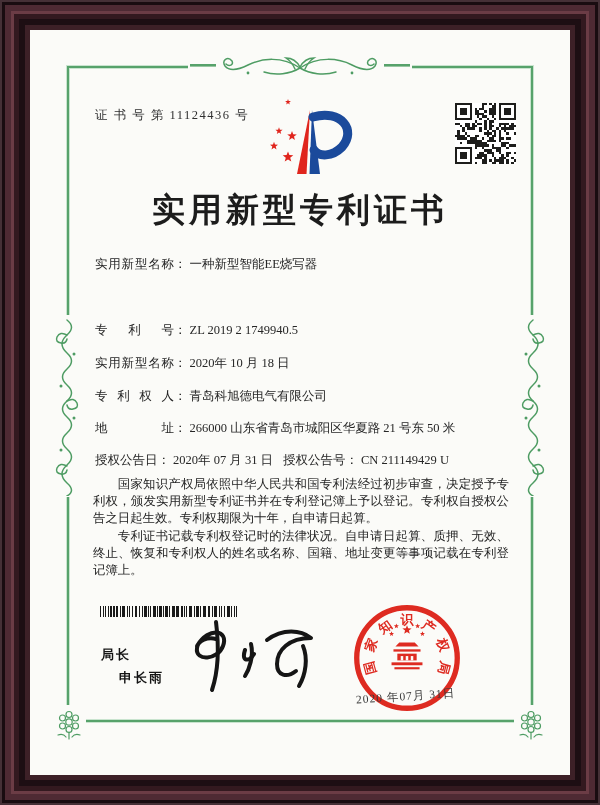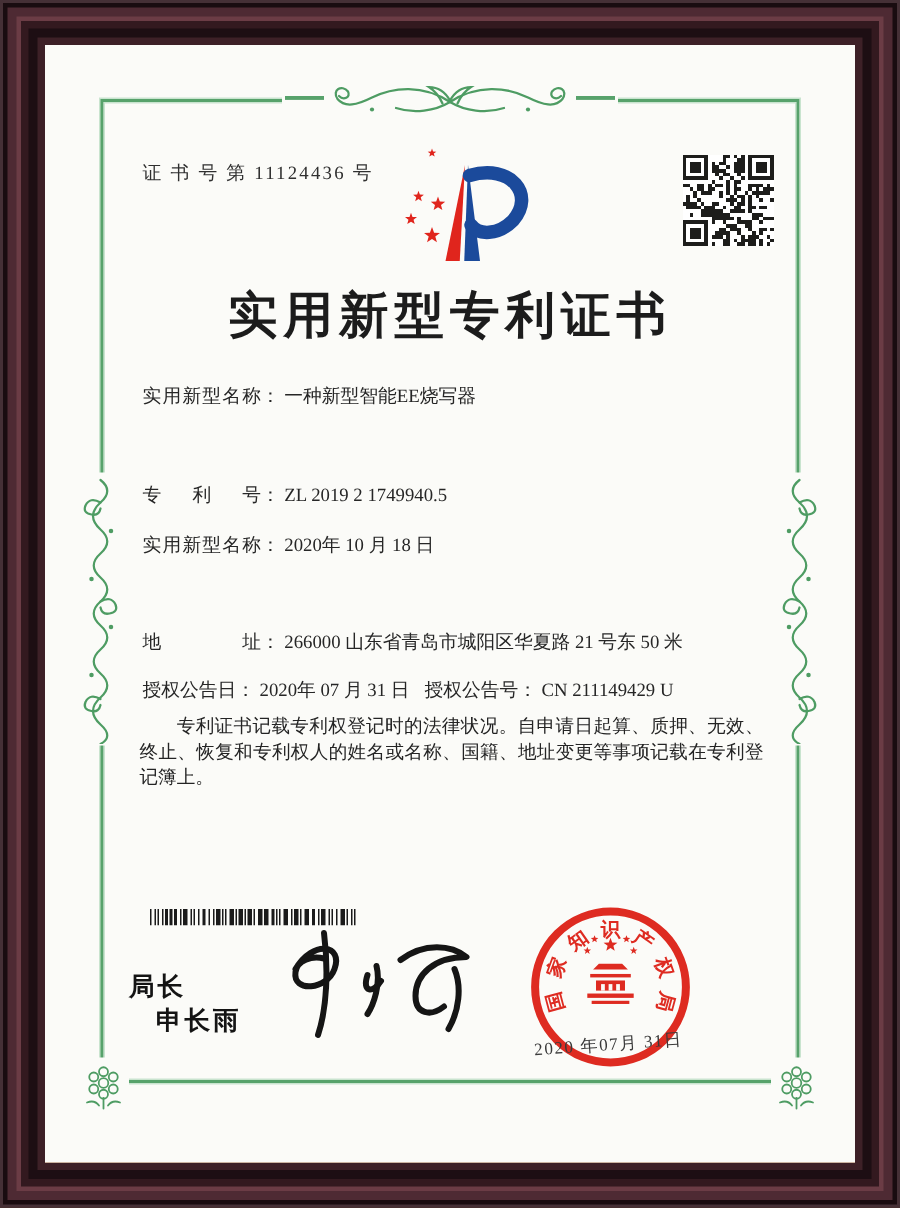--- a/index.html
+++ b/index.html
@@ -27,22 +27,22 @@
   .certno{left:95px;top:107px;font-size:12.5px;letter-spacing:1.5px;color:#2f2f2f;white-space:nowrap;}
   .title{left:0;right:0;top:188px;text-align:center;font-size:33px;font-weight:bold;
          letter-spacing:4px;color:#1c1c1c;white-space:nowrap;}
   .row{left:95px;font-size:12.5px;color:#262626;white-space:nowrap;}
   .lbl{display:inline-block;width:79px;text-align:justify;text-align-last:justify;}
   .val{margin-left:3px;}
   .grant2{left:283px;}
   .body-text{left:93px;top:476px;width:416px;font-size:12.4px;line-height:17.2px;
              text-align:justify;color:#242424;}
   .body-text p{margin:0;text-indent:2em;}
-  .signer{left:86px;font-family:"Liberation Sans","DejaVu Sans",sans-serif;
-          font-weight:bold;font-size:17px;color:#141414;letter-spacing:2px;}
+  .signer{left:101px;font-family:"Liberation Sans","DejaVu Sans",sans-serif;
+          font-weight:bold;font-size:13px;color:#141414;letter-spacing:2px;}
   .seal-date{left:356px;top:689px;font-size:11.5px;color:#3a3a3a;letter-spacing:1px;
              transform:rotate(-4deg);white-space:nowrap;}
   svg{display:block;}
   .seal-svg{opacity:.95;}
 </style>
 </head>
 <body>
 
 <div class="stage">
   <div class="paper"></div>
@@ -360,32 +360,36 @@
 
   <div class="abs row" style="top:256px;">
     <span class="lbl">实用新型名称</span><span>：</span><span class="val">一种新型智能EE烧写器</span>
   </div>
   <div class="abs row" style="top:322px;">
     <span class="lbl">专利号</span><span>：</span><span class="val">ZL 2019 2 1749940.5</span>
   </div>
   <div class="abs row" style="top:355px;">
     <span class="lbl">实用新型名称</span><span>：</span><span class="val">2020年 10 月 18 日</span>
   </div>
+  <div class="abs row" style="top:388px;">
+    <span class="lbl">专利权人</span><span>：</span><span class="val">青岛科旭德电气有限公司</span>
+  </div>
   <div class="abs row" style="top:420px;">
     <span class="lbl">地址</span><span>：</span><span class="val">266000 山东省青岛市城阳区华夏路 21 号东 50 米</span>
   </div>
 
   <div class="abs row" style="top:452px;">
     <span>授权公告日</span><span>：</span><span class="val">2020年 07 月 31 日</span>
   </div>
   <div class="abs row grant2" style="top:452px;">
     <span>授权公告号</span><span>：</span><span class="val">CN 211149429 U</span>
   </div>
 
   <div class="abs body-text">
+    <p>国家知识产权局依照中华人民共和国专利法经过初步审查，决定授予专利权，颁发实用新型专利证书并在专利登记簿上予以登记。专利权自授权公告之日起生效。专利权期限为十年，自申请日起算。</p>
     <p>专利证书记载专利权登记时的法律状况。自申请日起算、质押、无效、终止、恢复和专利权人的姓名或名称、国籍、地址变更等事项记载在专利登记簿上。</p>
   </div>
 
   <svg class="abs" id="barcode" style="left:100px;top:606px;" width="142" height="11" viewBox="0 0 142 11">
       <rect x="0" y="0" width="1" height="11" fill="#1a1a1a"></rect>
       <rect x="3" y="0" width="1" height="11" fill="#1a1a1a"></rect>
       <rect x="5" y="0" width="1" height="11" fill="#1a1a1a"></rect>
       <rect x="8" y="0" width="1" height="11" fill="#1a1a1a"></rect>
       <rect x="10" y="0" width="2" height="11" fill="#1a1a1a"></rect>
       <rect x="13" y="0" width="2" height="11" fill="#1a1a1a"></rect>

